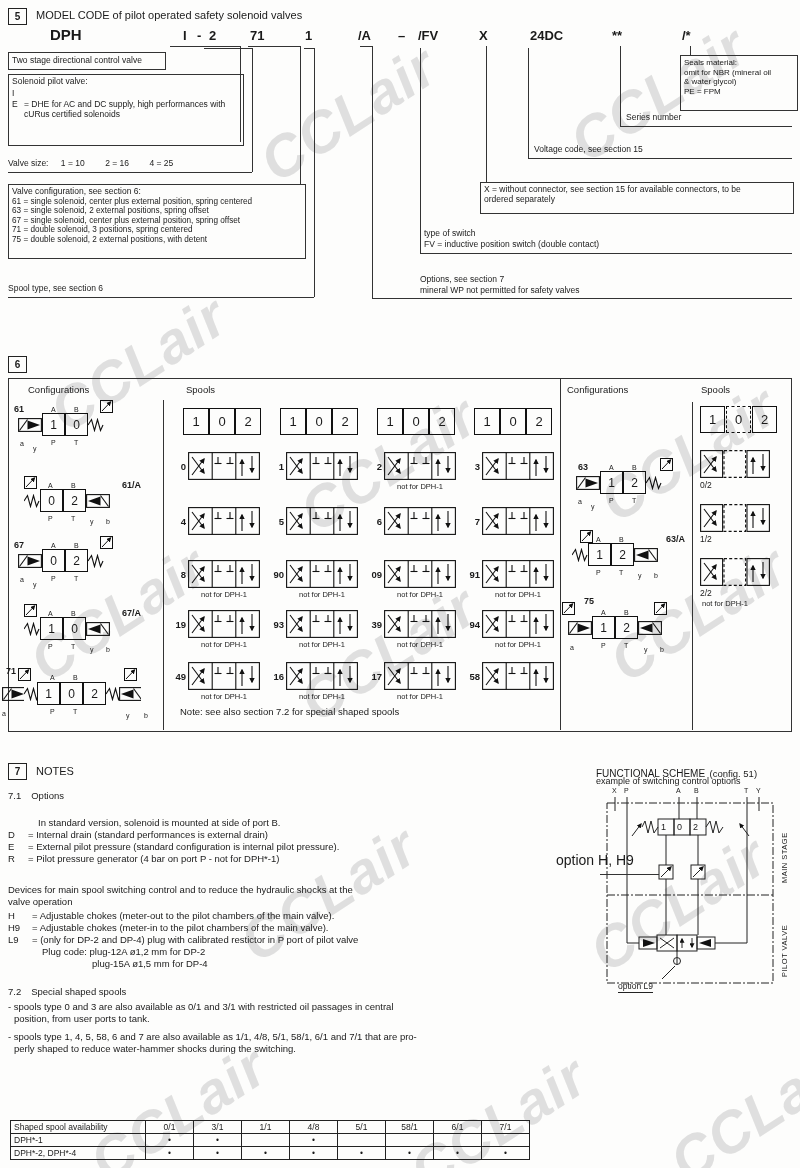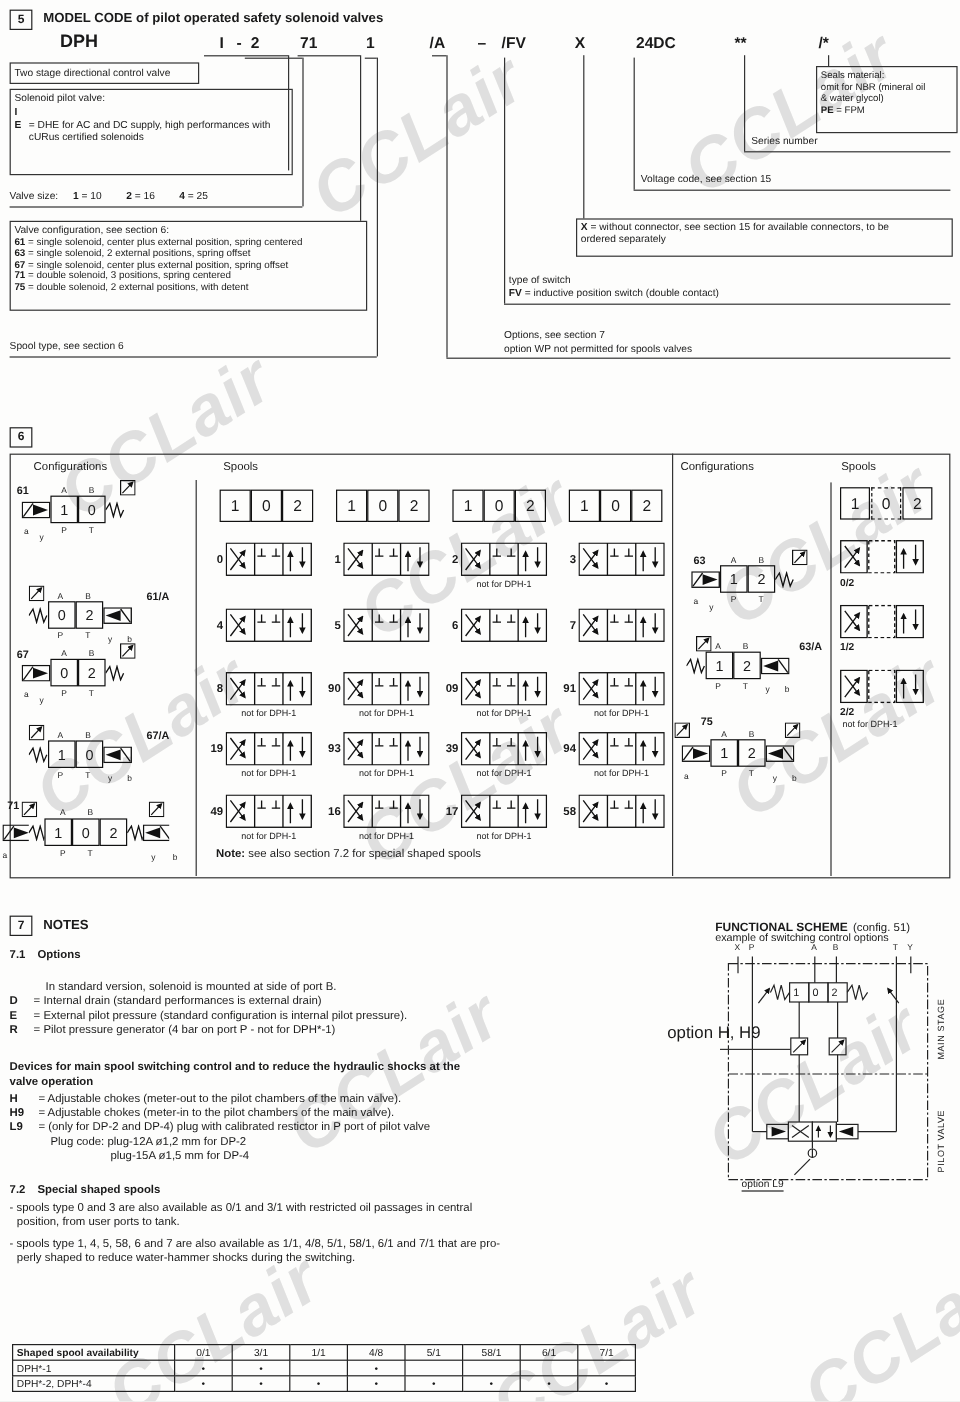--- a/index.html
+++ b/index.html
@@ -1,19 +1,19 @@
 <!DOCTYPE html>
 <html><head>
 <meta charset="utf-8">
 <style>
   html,body{margin:0;padding:0;background:#e8e8e8}
   #page{position:relative;width:800px;height:1168px;background:#fdfdfc;overflow:hidden;
         font-family:"Liberation Sans",sans-serif;color:#1a1a1a}
   .a{position:absolute}
-  .b{font-weight:bold}
+  .b{font-weight:normal}
   .t{font-size:9.5px;line-height:11.5px;white-space:nowrap}
   .t8{font-size:8.5px;line-height:9.5px;white-space:nowrap}
   .cd{font-weight:bold;font-size:13px;white-space:nowrap}
   .vl{position:absolute;width:0;border-left:1px solid #333}
   .hlt{position:absolute;height:0;border-top:1px solid #333}
   .bx{border:1px solid #333}
   .numbox{width:17px;height:15px;border:1.3px solid #222;font-weight:bold;font-size:10px;
           display:flex;align-items:center;justify-content:center;background:transparent}
   .wm{position:absolute;z-index:0;font-size:58px;font-weight:700;font-style:italic;
       color:#c3c3c3;opacity:.5;transform:rotate(-33deg);letter-spacing:1px;pointer-events:none}
@@ -179,21 +179,21 @@
 
 <div class="a bx" style="left:480px;top:182px;width:306px;height:26px;padding:2px 3px">
   <div class="t8"><span class="b">X</span> <span>= without connector, see section 15 for available connectors, to be</span></div>
   <div class="t8">ordered separately</div>
 </div>
 
 <div class="a t8" style="left:424px;top:229px">type of switch</div>
 <div class="a t8" style="left:424px;top:240px"><span class="b">FV</span> <span>=  inductive position switch (double contact)</span></div>
 
 <div class="a t8" style="left:420px;top:275px">Options, see section 7</div>
-<div class="a t8" style="left:420px;top:286px">option WP not permitted for spools valves</div>
+<div class="a t8" style="left:420px;top:286px">mineral WP not permitted for safety valves</div>
 
 <div class="a numbox" style="left:8px;top:356px">6</div>
 
 <div class="a bx" style="left:8px;top:378px;width:782px;height:352px"></div>
 <div class="vl" style="left:163px;top:400px;height:330px"></div>
 <div class="vl" style="left:560px;top:378px;height:352px"></div>
 <div class="vl" style="left:692px;top:402px;height:328px"></div>
 
 <div class="a t" style="left:28px;top:384px">Configurations</div>
 <div class="a t" style="left:186px;top:384px">Spools</div>
@@ -216,21 +216,21 @@
           </svg>
   </div>
   <span class="pl" style="left:37px;top:6px">A</span>
   <span class="pl" style="left:60px;top:6px">B</span>
   <span class="pl" style="left:37px;top:39px">P</span>
   <span class="pl" style="left:60px;top:39px">T</span>
   <span class="pl" style="left:6px;top:40px">a</span>
   <span class="pl" style="left:19px;top:45px">y</span>
 </div>
 
-<div class="cfg" style="left:24px;top:488px;width:134px;height:58px">
+<div class="cfg" style="left:24px;top:476px;width:134px;height:58px">
   <span class="cfglab" style="left:98px;top:4px">61/A</span>
   <svg class="a" style="left:0;top:0" width="13" height="13">
           <use href="#psq"></use>
         </svg>
   <div class="crow" style="left:0;top:13px">
     <svg width="16" height="14">
             <use href="#spr"></use>
           </svg>
     <div class="ccell">0</div>
     <div class="ccell">2</div>

